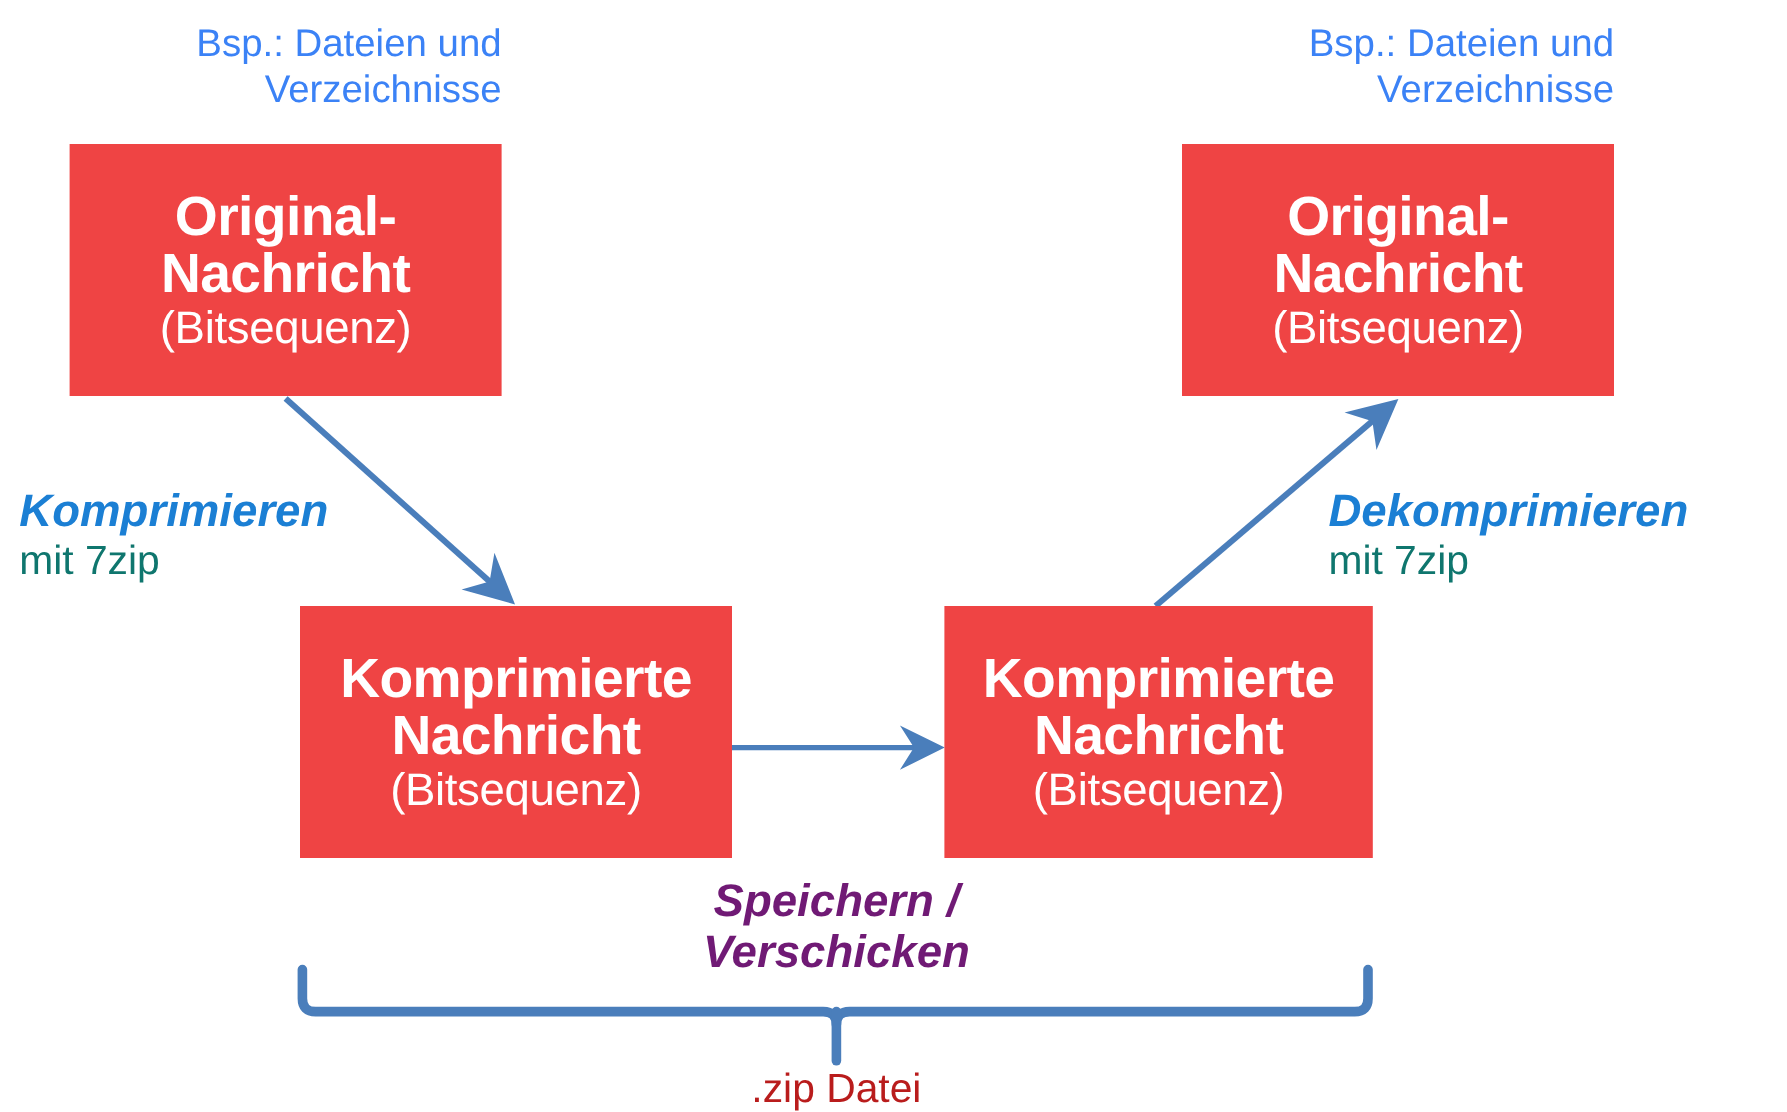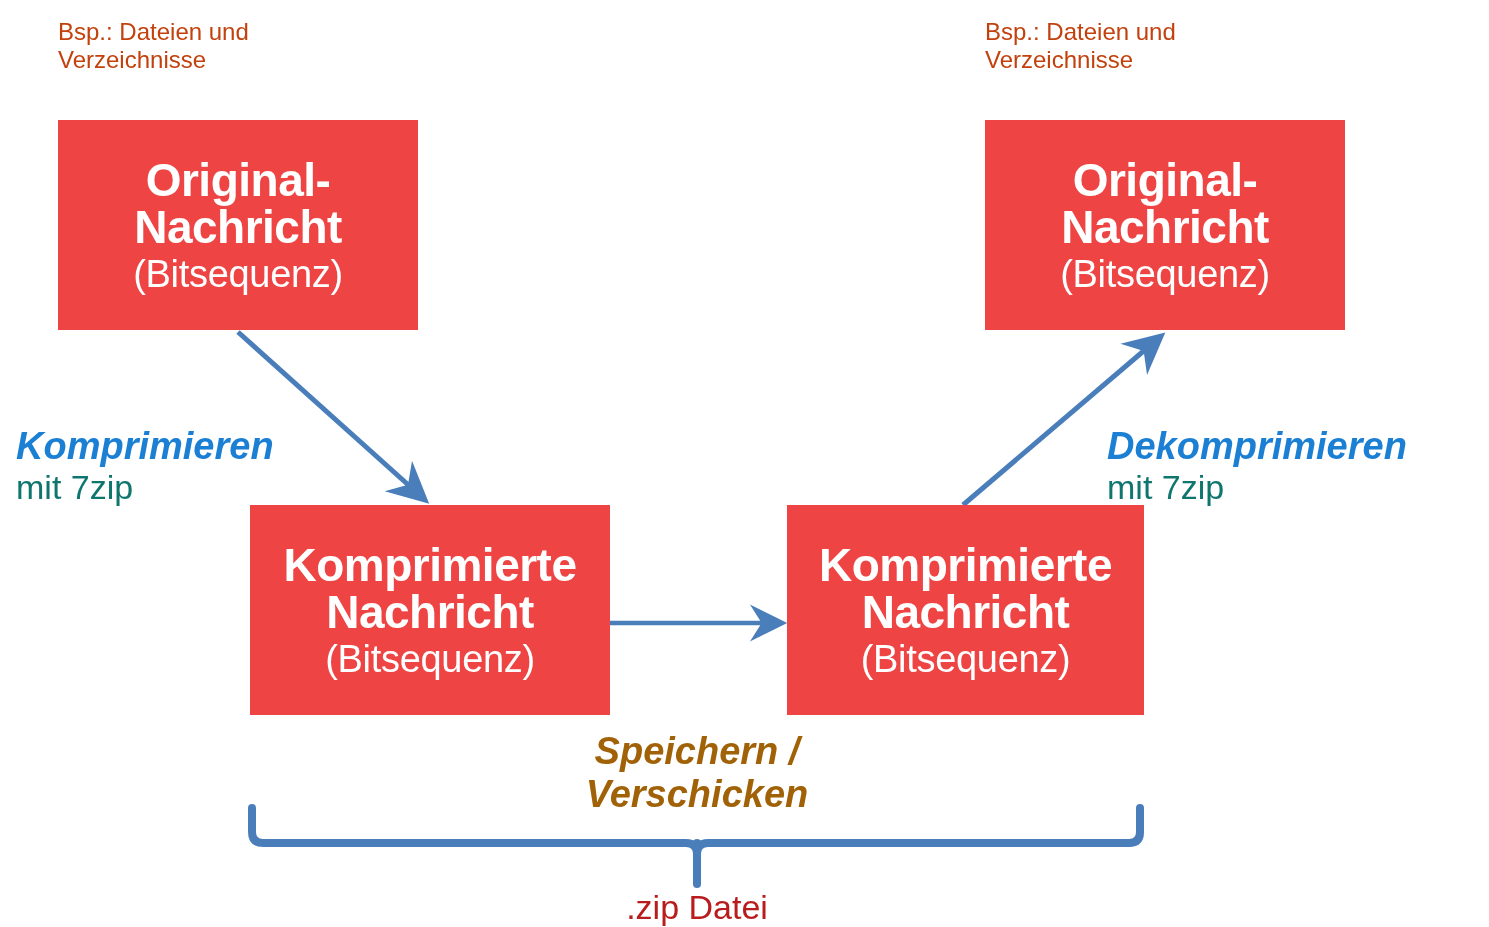--- a/index.html
+++ b/index.html
@@ -43,52 +43,51 @@
     letter-spacing: -0.5px;
   }
   .box .sub {
     font-weight: normal;
     font-size: 38px;
     margin-top: 4px;
     letter-spacing: -0.3px;
   }
   .caption {
     position: absolute;
-    text-align: left;
-    color: #c2410c;
-    font-size: 24px;
+    text-align: right;
+    color: #3b82f6;
+    font-size: 32px;
     line-height: 1.18;
     white-space: pre-line;
   }
   .annot {
     position: absolute;
     line-height: 1.12;
   }
   .annot .a-em {
     display: block;
     color: #1b7fd4;
     font-style: italic;
     font-weight: bold;
     font-size: 38px;
     white-space: nowrap;
-    margin-top: 20px;
   }
   .annot .a-plain {
     display: block;
     color: #0f766e;
     font-size: 34px;
     white-space: nowrap;
   }
   .annot.right-align .a-em,
   .annot.right-align .a-plain {
     text-align: left;
   }
   .brace-label {
     position: absolute;
-    color: #a16207;
+    color: #701a75;
     font-style: italic;
     font-weight: bold;
     font-size: 38px;
     line-height: 1.12;
     text-align: center;
     white-space: pre-line;
   }
   .zip-label {
     position: absolute;
     color: #b91c1c;

